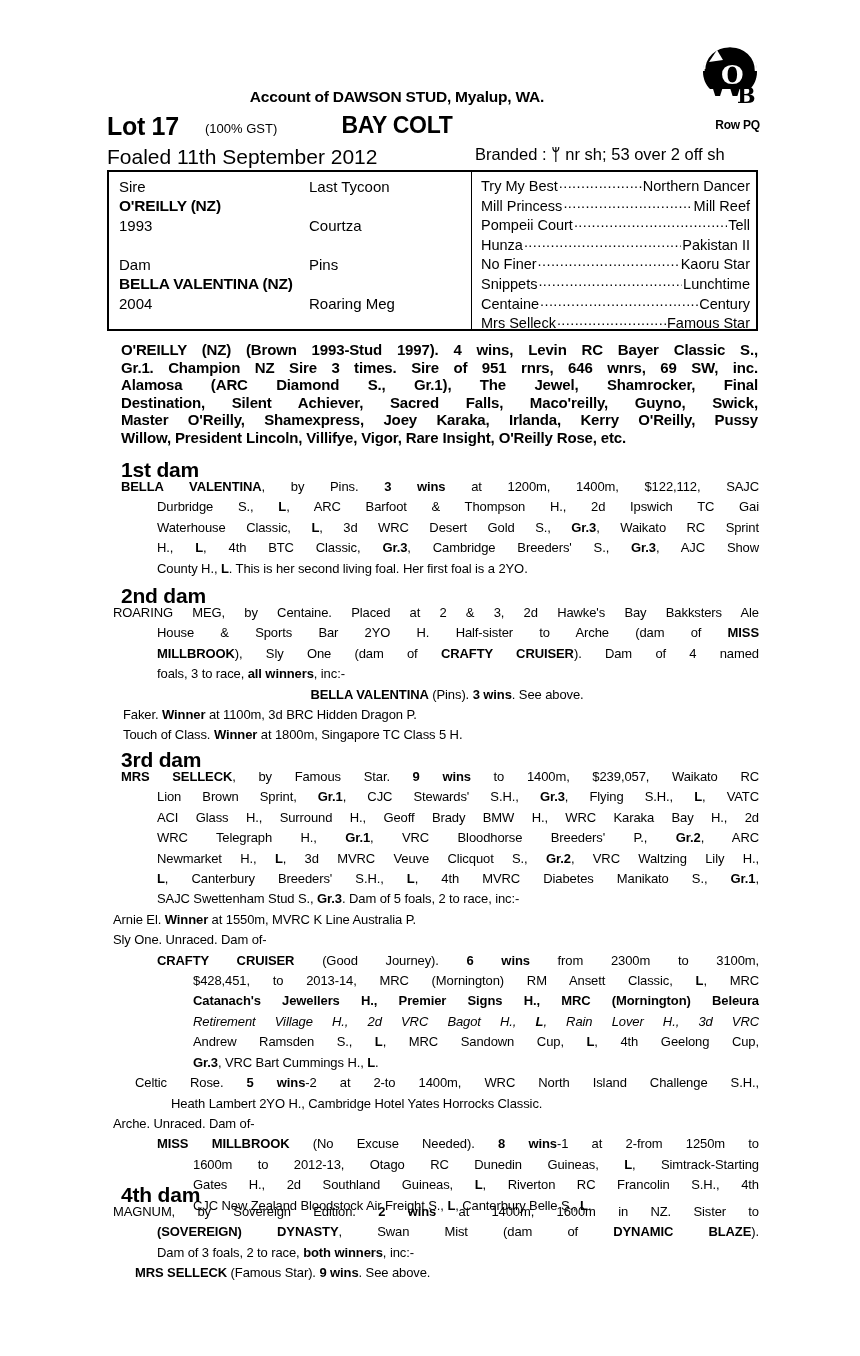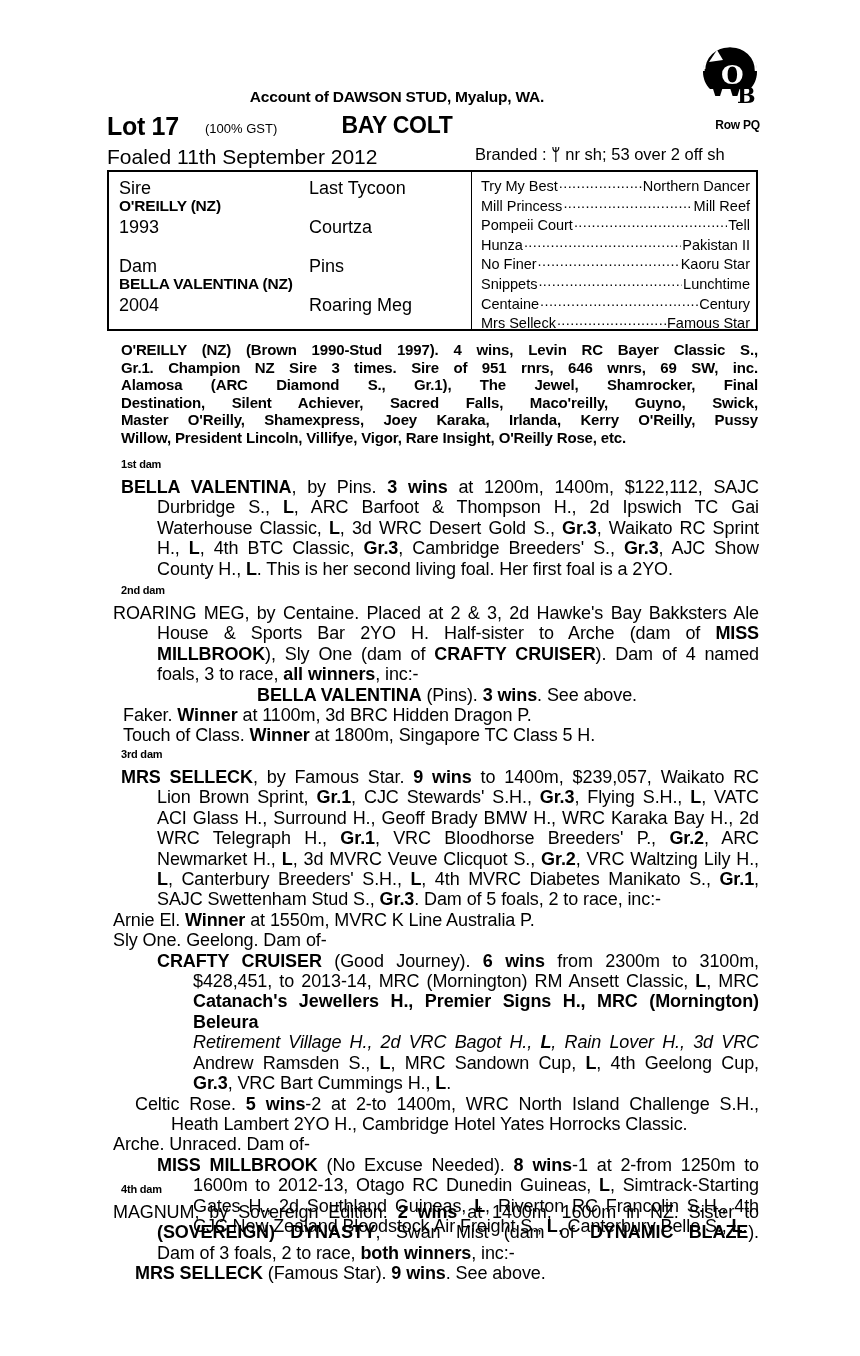--- a/index.html
+++ b/index.html
@@ -137,21 +137,21 @@
     position: absolute;
     left: 362px;
     top: 0;
     width: 285px;
     height: 100%;
     border-left: 1.5px solid #000;
     box-sizing: border-box;
   }
   .ped-cell {
     position: absolute;
-    font-size: 18px;
+    font-size: 15px;
     white-space: nowrap;
   }
   .ped-cell.bold {
     font-weight: bold;
     font-size: 15.5px;
     letter-spacing: -0.2px;
   }
   .gen-row {
     position: relative;
     display: flex;
@@ -194,27 +194,27 @@
   .sire-blurb .just {
     display: block;
     text-align: justify;
     text-align-last: justify;
   }
 
   
   .dam-head {
     position: absolute;
     left: 121px;
-    font-size: 11px;
+    font-size: 21px;
     font-weight: bold;
     letter-spacing: -0.2px;
   }
   .blk {
     position: absolute;
-    font-size: 18px;
+    font-size: 13px;
     line-height: 20.4px;
     letter-spacing: -0.1px;
   }
   .blk .ln { display: block; white-space: nowrap; }
   .blk .lnj {
     display: block;
     text-align: justify;
     text-align-last: justify;
     white-space: normal;
   }
@@ -312,21 +312,21 @@
       </div>
       <div class="gen-row">
         <span class="g3">Mrs Selleck</span>
         <span class="leader"></span>
         <span class="g4">Famous Star</span>
       </div>
     </div>
   </div>
 
   <div class="sire-blurb">
-    <span class="just">O'REILLY (NZ) (Brown 1990-Stud 1997). 4 wins, Levin RC Bayer Classic S.,</span>
+    <span class="just">O'REILLY (NZ) (Brown 1993-Stud 1997). 4 wins, Levin RC Bayer Classic S.,</span>
     <span class="just">Gr.1. Champion NZ Sire 3 times. Sire of 951 rnrs, 646 wnrs, 69 SW, inc.</span>
     <span class="just">Alamosa (ARC Diamond S., Gr.1), The Jewel, Shamrocker, Final</span>
     <span class="just">Destination, Silent Achiever, Sacred Falls, Maco'reilly, Guyno, Swick,</span>
     <span class="just">Master O'Reilly, Shamexpress, Joey Karaka, Irlanda, Kerry O'Reilly, Pussy</span>
     <span class="ln">Willow, President Lincoln, Villifye, Vigor, Rare Insight, O'Reilly Rose, etc.</span>
   </div>
 
   <div class="dam-head" style="top:458px;">1st dam</div>
   <div class="blk" style="left:121px; top:477px; width:638px;">
     <div class="lnj"><b>BELLA VALENTINA</b><span>, by Pins. </span><b>3 wins</b><span> at 1200m, 1400m, $122,112, SAJC</span></div>
@@ -350,21 +350,21 @@
   <div class="dam-head" style="top:748px;">3rd dam</div>
   <div class="blk" style="left:113px; top:767px; width:646px;">
     <div class="lnj" style="padding-left:8px;"><b>MRS SELLECK</b>, by Famous Star. <b>9 wins</b> to 1400m, $239,057, Waikato RC</div>
     <div class="lnj" style="padding-left:44px;">Lion Brown Sprint, <b>Gr.1</b>, CJC Stewards' S.H., <b>Gr.3</b>, Flying S.H., <b>L</b>, VATC</div>
     <div class="lnj" style="padding-left:44px;">ACI Glass H., Surround H., Geoff Brady BMW H., WRC Karaka Bay H., 2d</div>
     <div class="lnj" style="padding-left:44px;">WRC Telegraph H., <b>Gr.1</b>, VRC Bloodhorse Breeders' P., <b>Gr.2</b>, ARC</div>
     <div class="lnj" style="padding-left:44px;">Newmarket H., <b>L</b>, 3d MVRC Veuve Clicquot S., <b>Gr.2</b>, VRC Waltzing Lily H.,</div>
     <div class="lnj" style="padding-left:44px;"><b>L</b>, Canterbury Breeders' S.H., <b>L</b>, 4th MVRC Diabetes Manikato S., <b>Gr.1</b>,</div>
     <div class="ln" style="padding-left:44px;">SAJC Swettenham Stud S., <b>Gr.3</b>. Dam of 5 foals, 2 to race, inc:-</div>
     <div class="ln">Arnie El. <b>Winner</b> at 1550m, MVRC K Line Australia P.</div>
-    <div class="ln">Sly One. Geelong. Dam of-</div>
+    <div class="ln">Sly One. Unraced. Dam of-</div>
 
     <div class="lnj" style="padding-left:44px;"><b>CRAFTY CRUISER</b> (Good Journey). <b>6 wins</b> from 2300m to 3100m,</div>
     <div class="lnj" style="padding-left:80px;">$428,451, to 2013-14, MRC (Mornington) RM Ansett Classic, <b>L</b>, MRC</div>
     <div class="lnj" style="padding-left:80px;font-weight:bold;">Catanach's Jewellers H., Premier Signs H., MRC (Mornington) Beleura</div>
     <div class="lnj" style="padding-left:80px;font-style:italic;">Retirement Village H., 2d VRC Bagot H., <b>L</b>, Rain Lover H., 3d VRC</div>
     <div class="lnj" style="padding-left:80px;">Andrew Ramsden S., <b>L</b>, MRC Sandown Cup, <b>L</b>, 4th Geelong Cup,</div>
     <div class="ln" style="padding-left:80px;"><b>Gr.3</b>, VRC Bart Cummings H., <b>L</b>.</div>
 
     <div class="lnj" style="padding-left:22px;">Celtic Rose. <b>5 wins</b>-2 at 2-to 1400m, WRC North Island Challenge S.H.,</div>
     <div class="ln" style="padding-left:58px;">Heath Lambert 2YO H., Cambridge Hotel Yates Horrocks Classic.</div>

